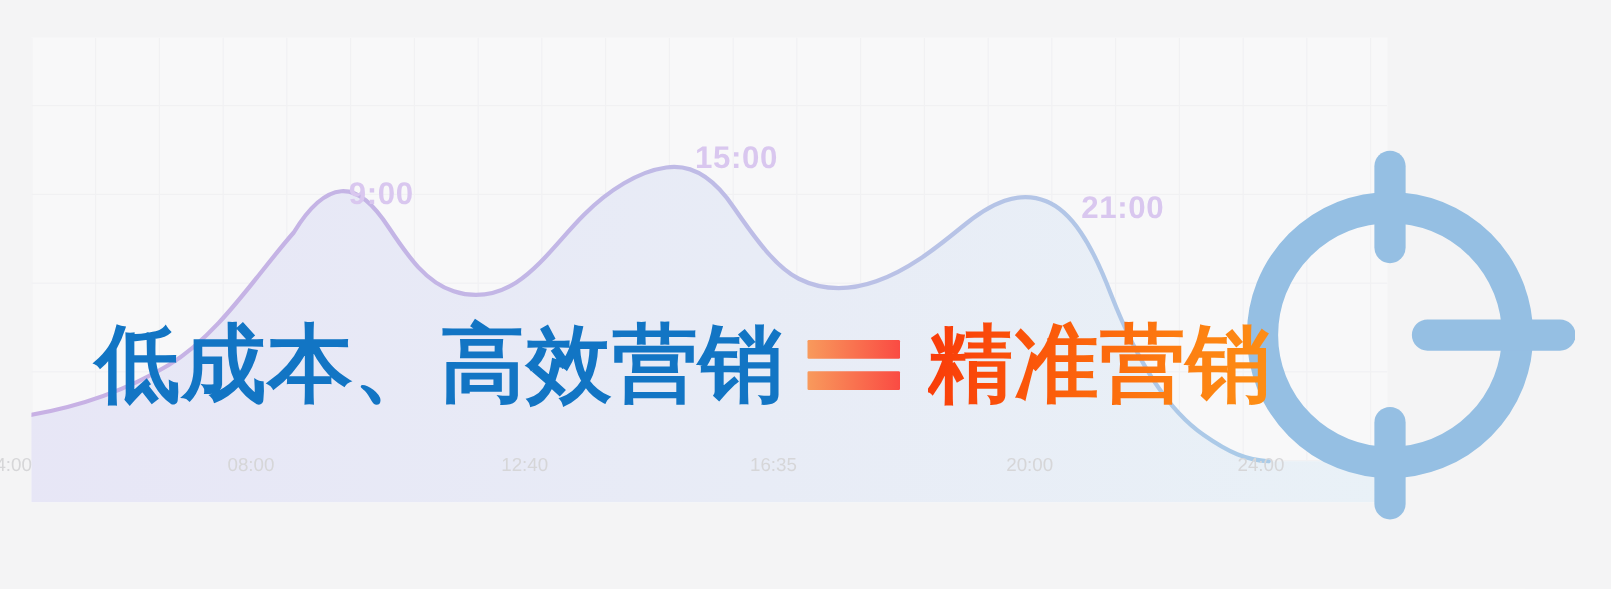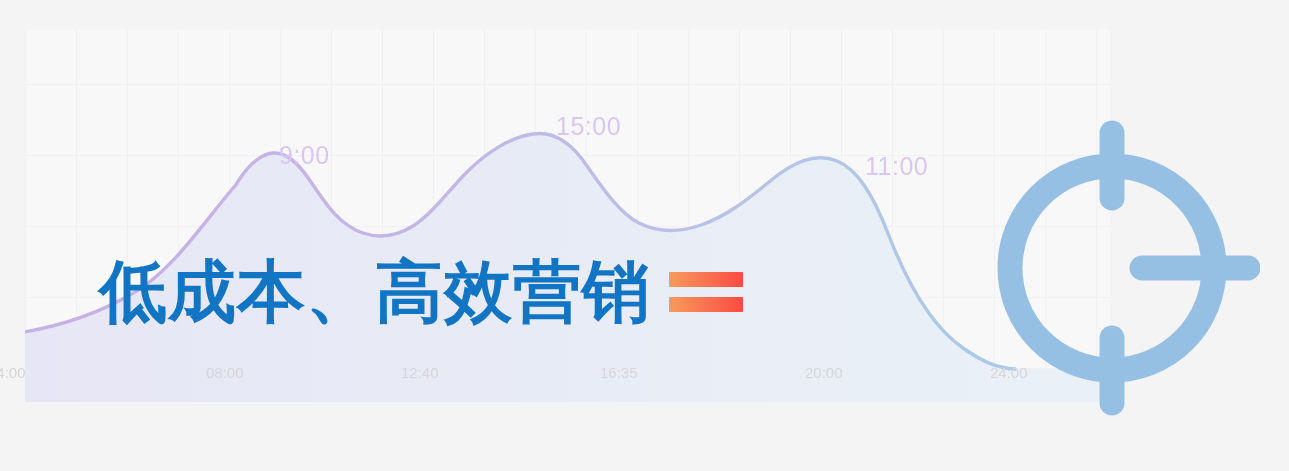--- a/index.html
+++ b/index.html
@@ -36,21 +36,21 @@
     top: 0;
     width: 1085px;
     height: 372px;
     display: block;
   }
 
   
   .peak-label {
     position: absolute;
     font-size: 25px;
-    font-weight: 400;
+    font-weight: 700;
     color: #d9c7ef;
     letter-spacing: 0.5px;
     white-space: nowrap;
     user-select: none;
   }
   #peak-label-0 { left: 254px; top: 111px; }
   #peak-label-1 { left: 531px; top: 82px; }
   #peak-label-2 { left: 840px; top: 122px; }
 
   
@@ -66,21 +66,21 @@
   
   #headline {
     position: absolute;
     left: 0;
     top: 248px;
     width: 1289px;
     height: 86px;
     display: flex;
     align-items: center;
     justify-content: flex-start;
-    padding-left: 99px;
+    padding-left: 76px;
     box-sizing: border-box;
     white-space: nowrap;
   }
   .headline-blue {
     font-size: 68px;
     font-weight: 700;
     line-height: 1;
     color: #1275c4;
     letter-spacing: 1px;
   }
@@ -204,40 +204,41 @@
                C 634,203 656,202 676,195
                C 700,187 722,170 744,152
                C 768,132 790,122 812,131
                C 832,139 848,164 864,206
                C 882,252 906,296 938,318
                C 958,332 972,338 990,339"></path>
     </svg>
 
     <div class="peak-label" id="peak-label-0">9:00</div>
     <div class="peak-label" id="peak-label-1">15:00</div>
-    <div class="peak-label" id="peak-label-2">11:00</div>
+    <div class="peak-label" id="peak-label-2">21:00</div>
   </div>
 
   <div class="axis-label" style="left:-12px">04:00</div>
-  <div class="axis-label" style="left:206px">08:00</div>
+  <div class="axis-label" style="left:182px">08:00</div>
   <div class="axis-label" style="left:401px">12:40</div>
   <div class="axis-label" style="left:600px">16:35</div>
   <div class="axis-label" style="left:805px">20:00</div>
   <div class="axis-label" style="left:990px">24:00</div>
 
   <svg id="target-icon" viewBox="0 0 270 300" xmlns="http://www.w3.org/2000/svg">
     <g fill="none" stroke="#95bfe3" stroke-width="25" stroke-linecap="round">
       <circle cx="122" cy="150" r="102"></circle>
       <line x1="122" y1="15" x2="122" y2="80"></line>
       <line x1="122" y1="220" x2="122" y2="285"></line>
       <line x1="152" y1="150" x2="258" y2="150"></line>
     </g>
   </svg>
 
   <div id="headline">
     <span class="headline-blue">低成本、高效营销</span>
     <span id="equals-icon">
       <span class="bar"></span>
       <span class="bar"></span>
     </span>
+    <span class="headline-orange">精准营销</span>
   </div>
 
 </div>
 
 </body></html>

